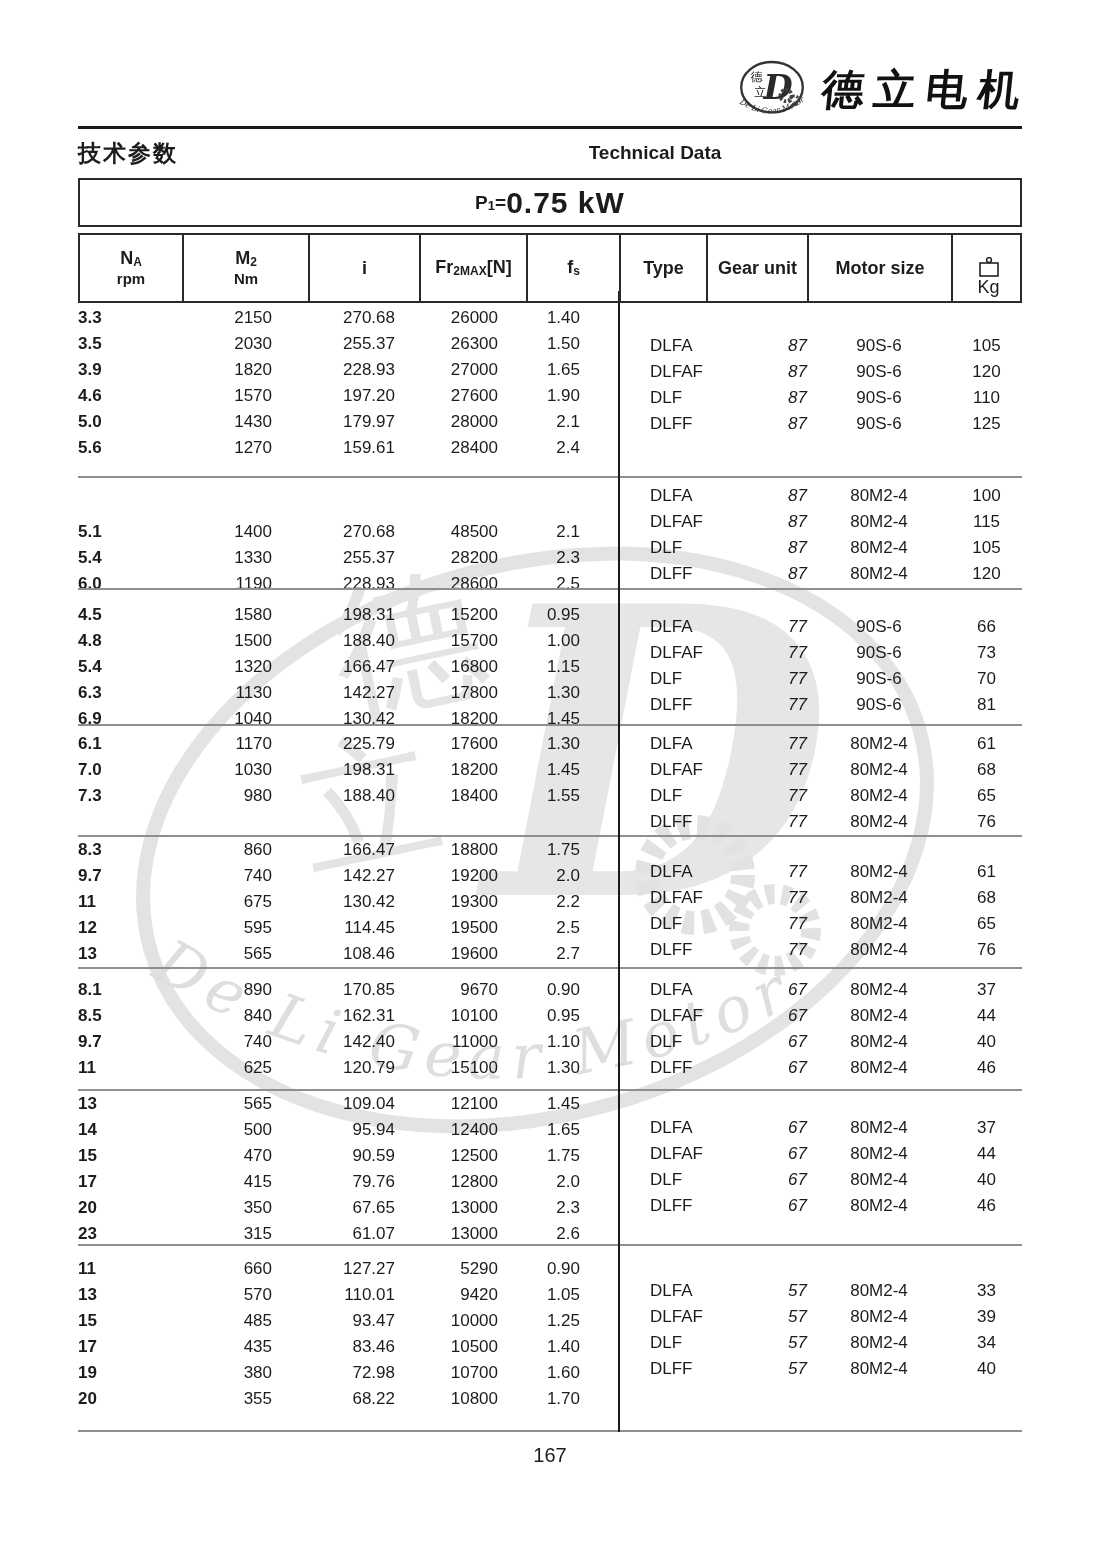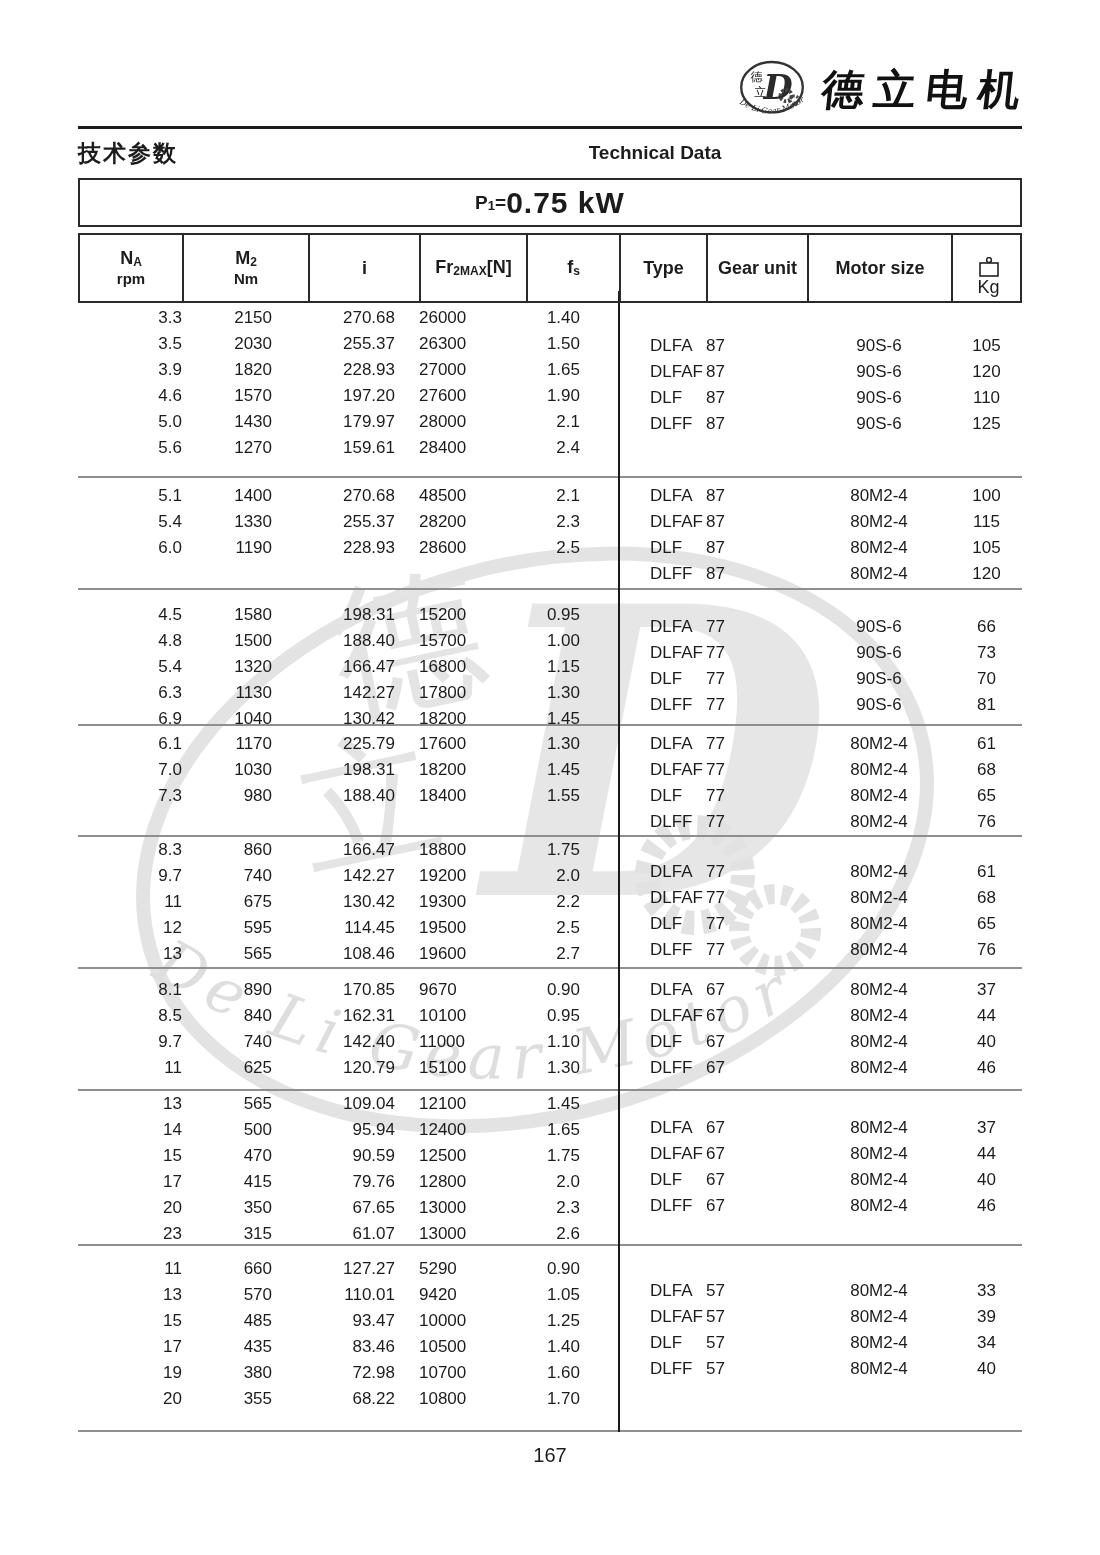--- a/index.html
+++ b/index.html
@@ -31,27 +31,27 @@
   .hc .unit{font-weight:bold;font-size:15px;line-height:17px;}
   .hc .kgw{font-weight:normal;font-size:18px;line-height:16px;}
   
   .tbody{position:absolute;left:78px;top:291px;width:944px;height:1141px;z-index:1;}
   .vline{position:absolute;left:540px;top:0;bottom:0;width:2px;background:#1a1a1a;z-index:3;}
   .group{box-sizing:border-box;border-bottom:2px solid #8f8f8f;display:flex;overflow:hidden;}
   .g-left{width:541px;display:grid;grid-template-columns:104px 126px 111px 107px 93px;grid-auto-rows:26px;box-sizing:border-box;}
   .g-right{width:403px;display:grid;grid-template-columns:87px 101px 144px 71px;grid-auto-rows:26px;box-sizing:border-box;}
   .trow{display:contents;}
   .cell{font-size:17px;line-height:26px;box-sizing:border-box;white-space:nowrap;}
-  .c0{text-align:right;}
+  .c0{text-align:left;font-weight:bold;}
   .c1{text-align:right;padding-right:36px;}
   .c2{text-align:right;padding-right:24px;}
-  .c3{text-align:left;padding-right:28px;}
+  .c3{text-align:right;padding-right:28px;}
   .c4{text-align:right;padding-right:39px;}
   .c5{text-align:left;padding-left:31px;}
-  .c6{text-align:left;}
+  .c6{text-align:right;font-style:italic;}
   .c7{text-align:center;}
   .c8{text-align:center;}
   
   .pagenum{position:absolute;left:0;top:1444px;width:1100px;text-align:center;font-size:20px;z-index:2;}
 </style>
 </head>
 <body>
 
 <div class="page">
 
@@ -144,21 +144,21 @@
           <div class="trow"><div class="cell c0">5.6</div><div class="cell c1">1270</div><div class="cell c2">159.61</div><div class="cell c3">28400</div><div class="cell c4">2.4</div></div>
         </div>
         <div class="g-right" style="padding-top: 42px;">
           <div class="trow"><div class="cell c5">DLFA</div><div class="cell c6">87</div><div class="cell c7">90S-6</div><div class="cell c8">105</div></div>
           <div class="trow"><div class="cell c5">DLFAF</div><div class="cell c6">87</div><div class="cell c7">90S-6</div><div class="cell c8">120</div></div>
           <div class="trow"><div class="cell c5">DLF</div><div class="cell c6">87</div><div class="cell c7">90S-6</div><div class="cell c8">110</div></div>
           <div class="trow"><div class="cell c5">DLFF</div><div class="cell c6">87</div><div class="cell c7">90S-6</div><div class="cell c8">125</div></div>
         </div>
       </div>
       <div class="group" style="height: 112px;">
-        <div class="g-left" style="padding-top: 5px;">
+        <div class="g-left" style="padding-top: 5px; margin-top: 36px;">
           <div class="trow"><div class="cell c0">5.1</div><div class="cell c1">1400</div><div class="cell c2">270.68</div><div class="cell c3">48500</div><div class="cell c4">2.1</div></div>
           <div class="trow"><div class="cell c0">5.4</div><div class="cell c1">1330</div><div class="cell c2">255.37</div><div class="cell c3">28200</div><div class="cell c4">2.3</div></div>
           <div class="trow"><div class="cell c0">6.0</div><div class="cell c1">1190</div><div class="cell c2">228.93</div><div class="cell c3">28600</div><div class="cell c4">2.5</div></div>
         </div>
         <div class="g-right" style="padding-top: 5px;">
           <div class="trow"><div class="cell c5">DLFA</div><div class="cell c6">87</div><div class="cell c7">80M2-4</div><div class="cell c8">100</div></div>
           <div class="trow"><div class="cell c5">DLFAF</div><div class="cell c6">87</div><div class="cell c7">80M2-4</div><div class="cell c8">115</div></div>
           <div class="trow"><div class="cell c5">DLF</div><div class="cell c6">87</div><div class="cell c7">80M2-4</div><div class="cell c8">105</div></div>
           <div class="trow"><div class="cell c5">DLFF</div><div class="cell c6">87</div><div class="cell c7">80M2-4</div><div class="cell c8">120</div></div>
         </div>

